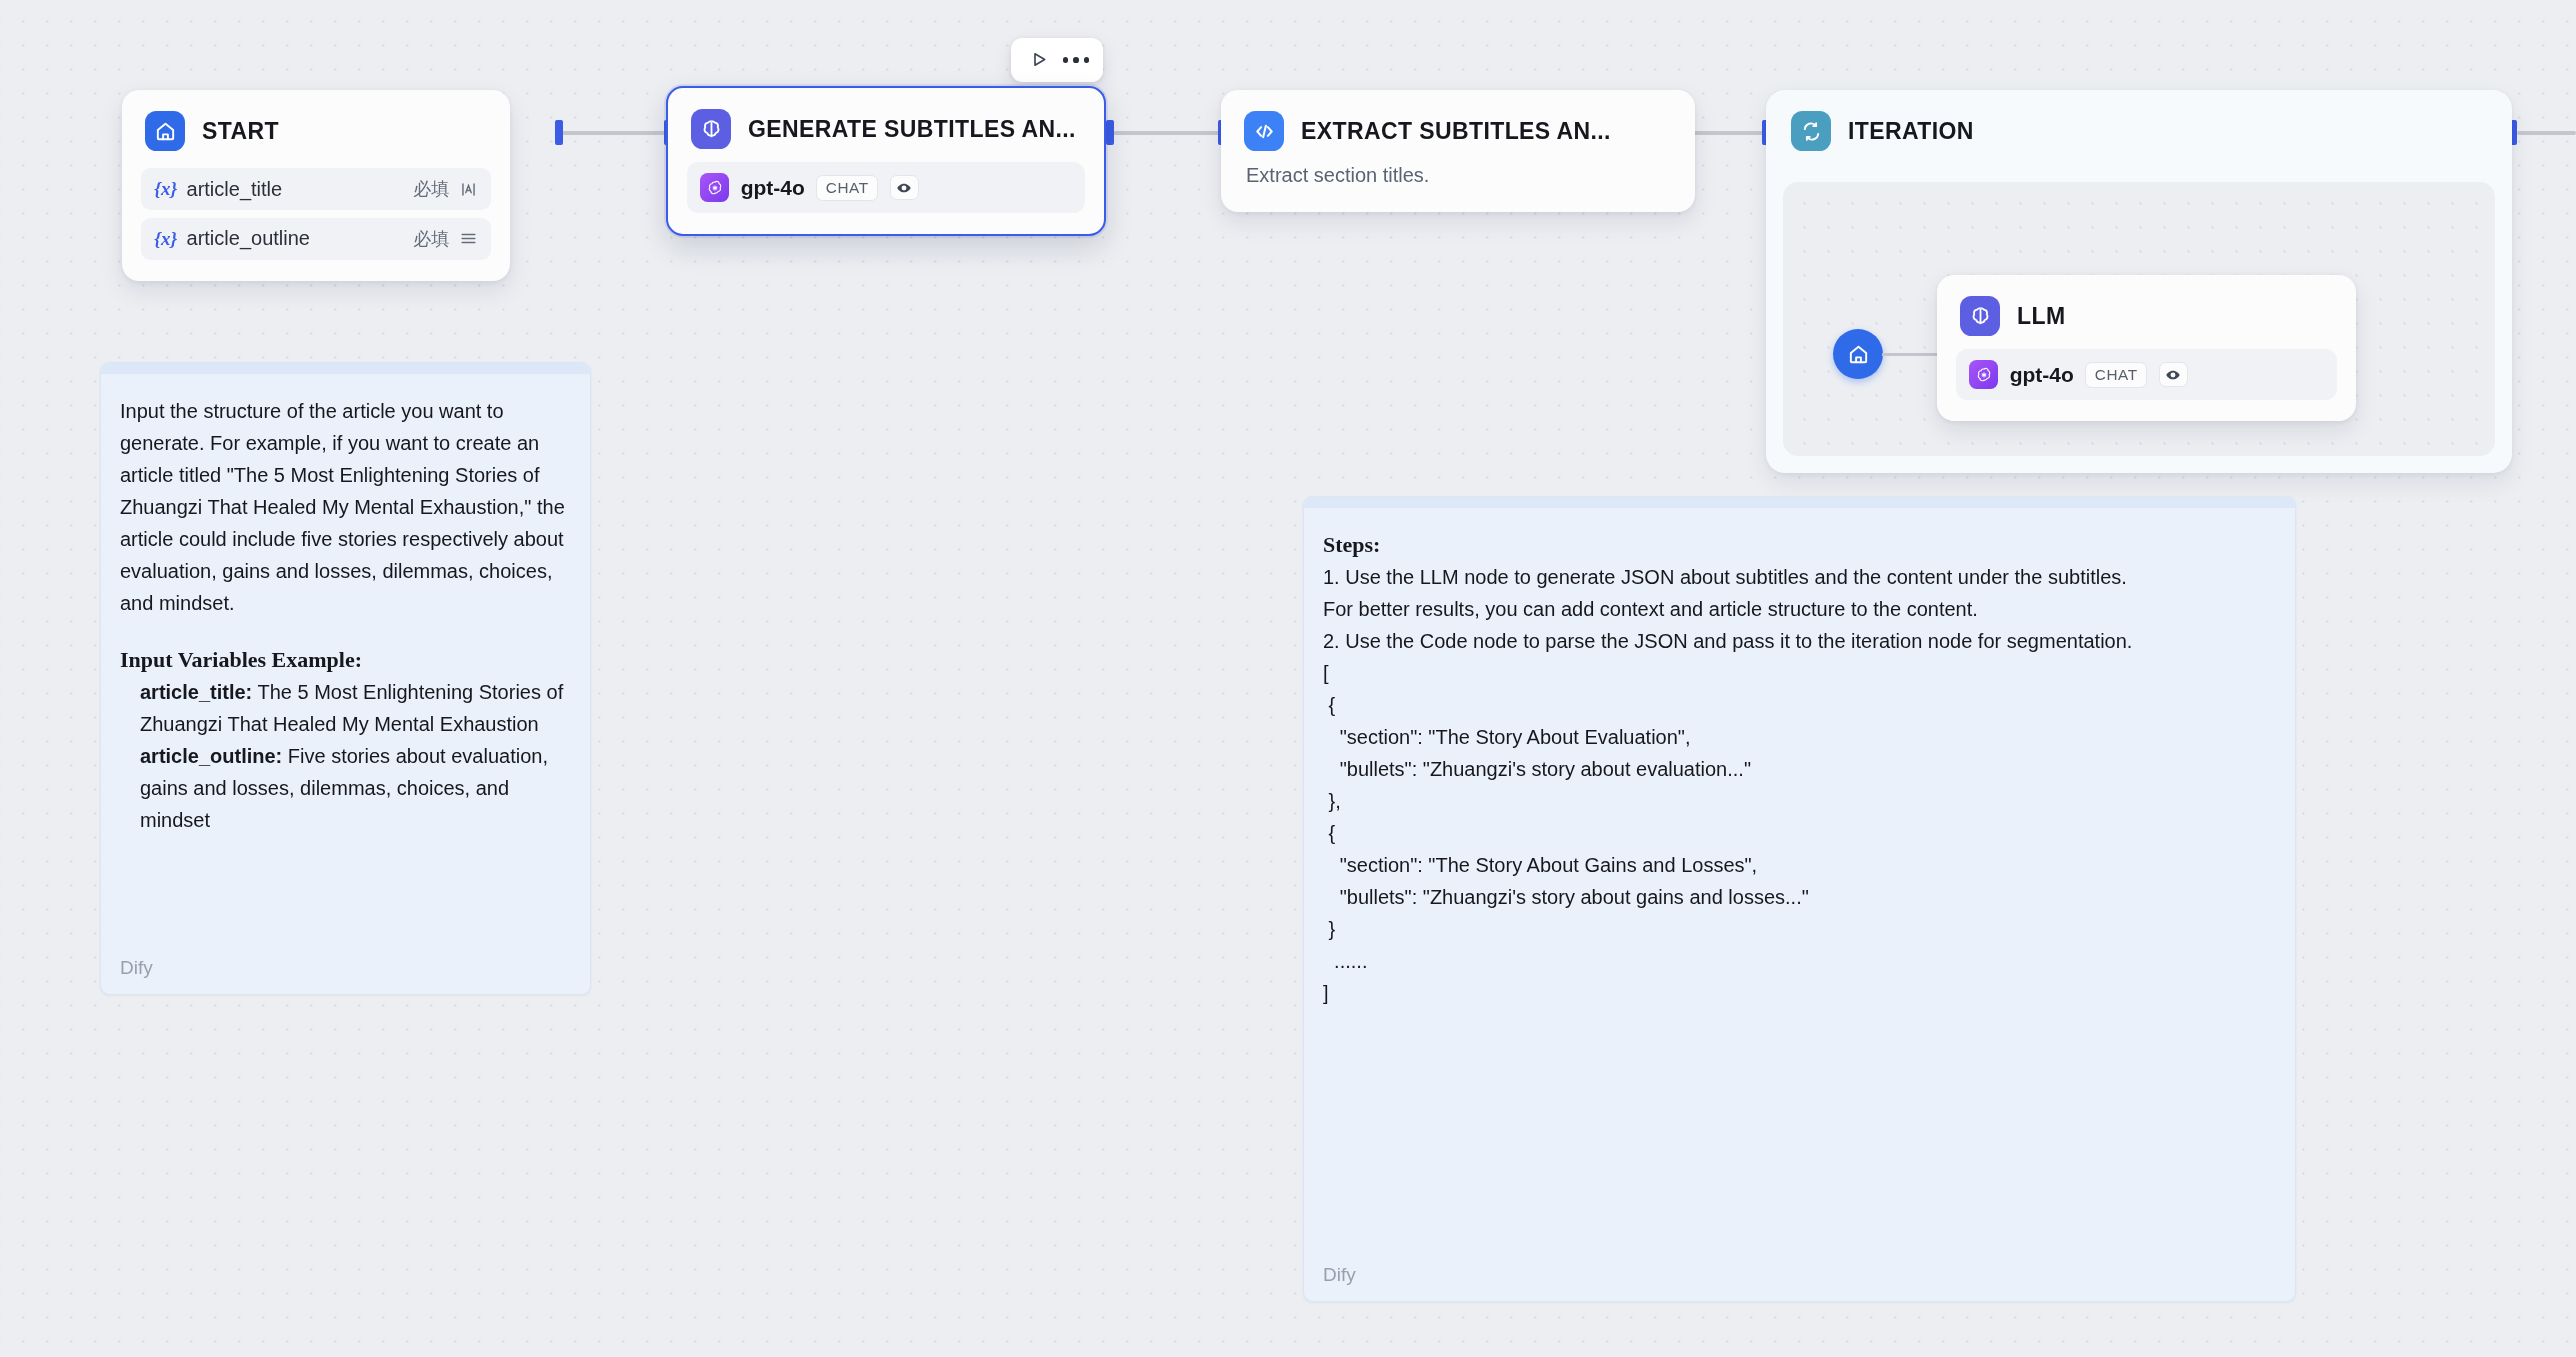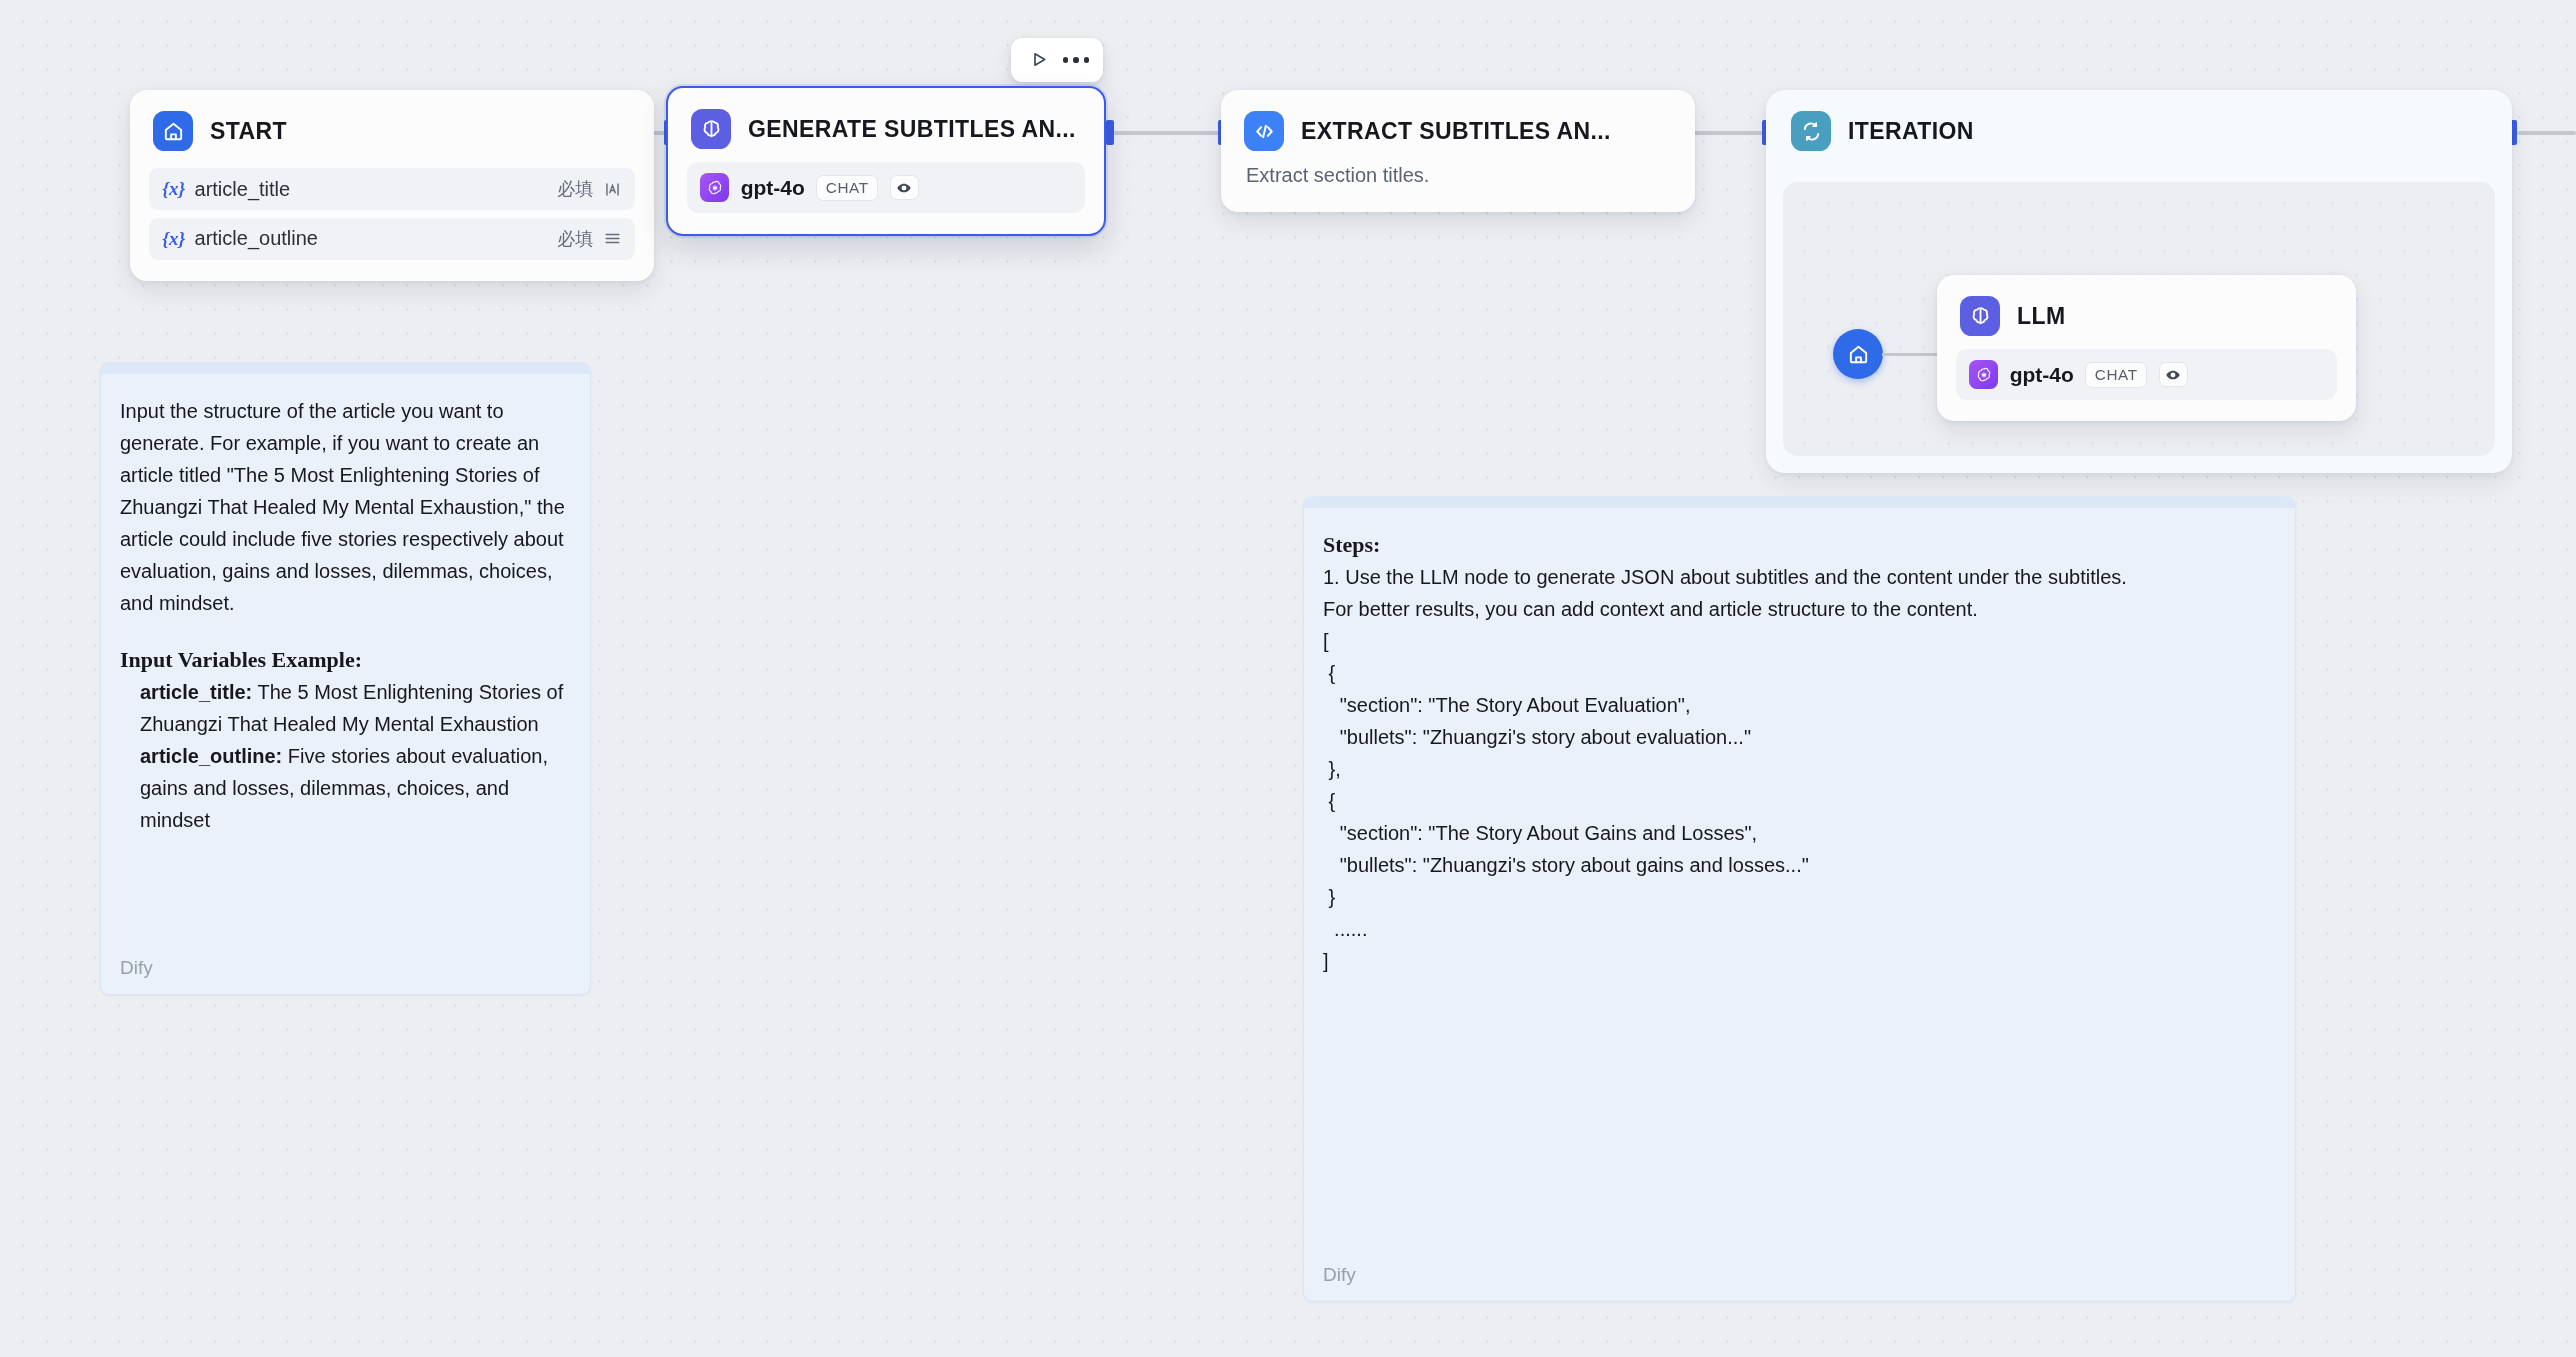--- a/index.html
+++ b/index.html
@@ -265,21 +265,21 @@
   <div class="edge-handle" style="left:1106px;top:120px;"></div>
   <div class="edge-handle" style="left:1218px;top:120px;"></div>
 
   <div class="edge-line" style="left:1653px;top:131px;width:114px;"></div>
   <div class="edge-handle" style="left:1649px;top:120px;"></div>
   <div class="edge-handle" style="left:1762px;top:120px;"></div>
 
   <div class="edge-line" style="left:2517px;top:131px;width:59px;"></div>
   <div class="edge-handle" style="left:2509px;top:120px;"></div>
 
-  <div class="node" style="left:122px;top:90px;width:524px;margin-left:8px;">
+  <div class="node" style="left:122px;top:90px;width:388px;">
     <div class="node-head">
       <div class="node-icon ic-start">
         <svg width="23" height="23" viewBox="0 0 24 24" fill="none" stroke="#ffffff" stroke-width="2" stroke-linecap="round" stroke-linejoin="round">
           <path d="M4 10.5 12 4l8 6.5V19a1 1 0 0 1-1 1H5a1 1 0 0 1-1-1z"></path>
           <path d="M9.5 20v-5h5v5"></path>
         </svg>
       </div>
       <div class="node-title">START</div>
     </div>
     <div class="var-list">
@@ -430,20 +430,21 @@
     </div>
     <div class="note-foot">Dify</div>
   </div>
 
   <div class="note" style="left:1303px;top:496px;width:993px;height:806px;">
     <div class="note-strip"></div>
     <div class="note-body">
       <span class="note-h first">Steps:</span>
       <span class="steps-line">1. Use the LLM node to generate JSON about subtitles and the content under the subtitles.</span>
       <span class="steps-line">For better results, you can add context and article structure to the content.</span>
+      <span class="steps-line">2. Use the Code node to parse the JSON and pass it to the iteration node for segmentation.</span>
       <div class="code-block">[
  {
    "section": "The Story About Evaluation",
    "bullets": "Zhuangzi's story about evaluation..."
  },
  {
    "section": "The Story About Gains and Losses",
    "bullets": "Zhuangzi's story about gains and losses..."
  }
   ......

